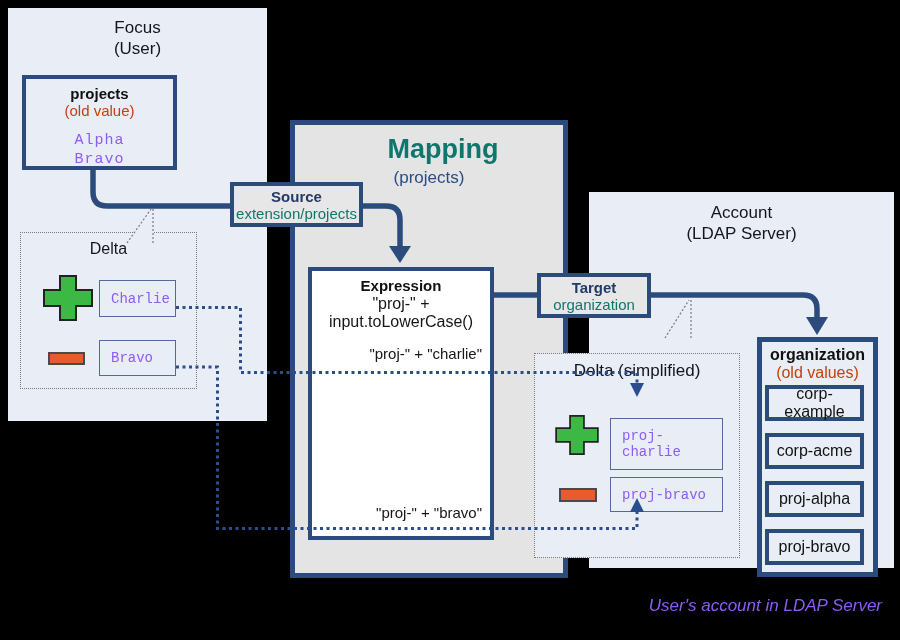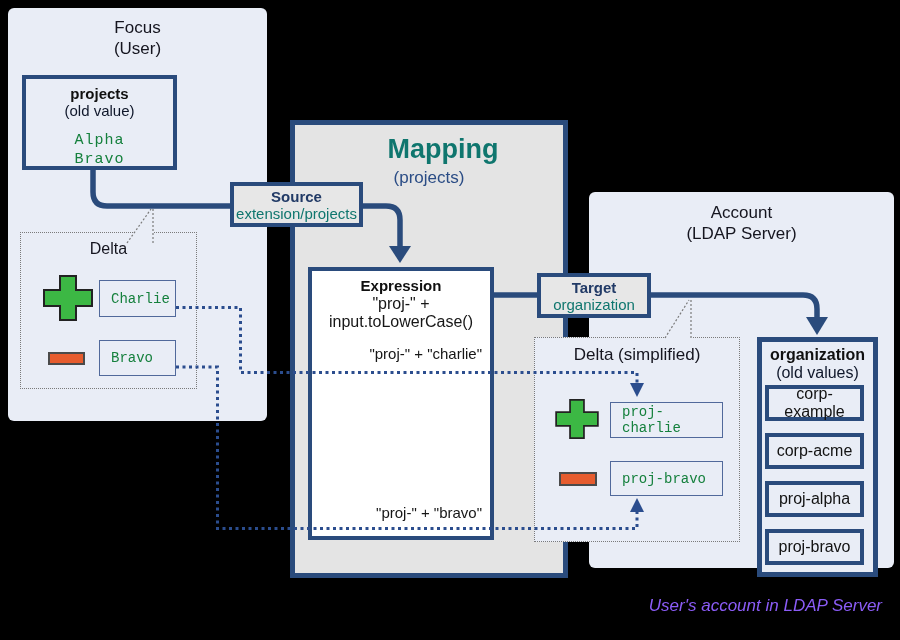--- a/index.html
+++ b/index.html
@@ -1,23 +1,23 @@
 <!DOCTYPE html>
 <html><head>
 <meta charset="utf-8">
 <style>
   html,body{margin:0;padding:0;background:#000;}
   #stage{position:relative;width:900px;height:640px;background:#000;overflow:hidden;
          font-family:"Liberation Sans",sans-serif;color:#111;}
-  .panel{position:absolute;background:#e9edf6;border-radius:6px;}
+  .panel{position:absolute;background:#e9edf6;}
   .panel-title{position:absolute;left:0;right:0;text-align:center;font-size:17px;line-height:21px;color:#15151f;}
   .attr-box{position:absolute;background:#e9edf6;border:4px solid #2a4b7c;text-align:center;}
   .attr-name{font-weight:bold;font-size:15px;color:#101010;margin-top:6px;}
-  .attr-qual{font-size:15px;color:#0f172a;}
-  .mono{font-family:"Liberation Mono","DejaVu Sans Mono",monospace;color:#15803d;}
+  .attr-qual{font-size:15px;color:#c2410c;}
+  .mono{font-family:"Liberation Mono","DejaVu Sans Mono",monospace;color:#8b5cf6;}
   .attr-vals{margin-top:12px;font-size:15px;line-height:19px;letter-spacing:1px;}
   .delta-box{position:absolute;border:1px dotted #7a7a7a;}
   .delta-title{position:absolute;left:0;right:0;top:7px;text-align:center;font-size:16px;color:#15151f;}
   .val-chip{position:absolute;border:1.5px solid #51699b;display:flex;align-items:center;
             padding-left:11px;font-size:14px;box-sizing:border-box;background:transparent;}
   .mapping{position:absolute;left:290px;top:120px;width:278px;height:458px;background:#e4e4e4;
            border:5px solid #2a4b7c;box-sizing:border-box;}
   .mapping-title{margin-top:9px;text-align:center;font-size:27px;font-weight:bold;color:#0f766e;padding-left:28px;}
   .mapping-sub{margin-top:3px;text-align:center;font-size:17px;color:#2a4c85;}
   .labelbox{position:absolute;background:#e7e7e7;border:4px solid #2a4b7c;text-align:center;box-sizing:border-box;}
@@ -96,26 +96,26 @@
     <polygon points="806,317 828,317 817,335" fill="#2a4b7c"></polygon>
   </svg>
 
   <div class="expr-box">
     <div class="expr-label">Expression</div>
     <div class="expr-code">"proj-" + input.toLowerCase()</div>
     <div class="expr-result" style="top:74px;">"proj-" + "charlie"</div>
     <div class="expr-result" style="top:233px;">"proj-" + "bravo"</div>
   </div>
 
-  <div class="delta-box" style="left:534px;top:337px;width:204px;height:203px;background:#e9edf6;">
+  <div class="delta-box" style="left:534px;top:353px;width:204px;height:203px;background:#e9edf6;">
     <div class="delta-title" style="font-size:17px;">Delta (simplified)</div>
     <svg class="overlay" style="left:18px;top:61px;" width="48" height="40" viewBox="0 0 50 46">
       <polygon points="17,1 33,1 33,15 49,15 49,31 33,31 33,45 17,45 17,31 1,31 1,15 17,15" fill="#3cb844" stroke="#222" stroke-width="2"></polygon>
     </svg>
-    <div class="val-chip mono" style="left:75px;top:64px;width:113px;height:36px;">proj-charlie</div>
+    <div class="val-chip mono" style="left:75px;top:64px;width:113px;height:52px;">proj-charlie</div>
     <div class="minus-bar" style="left:24px;top:134px;width:38px;height:14px;"></div>
     <div class="val-chip mono" style="left:75px;top:123px;width:113px;height:35px;">proj-bravo</div>
   </div>
 
   <svg class="overlay" width="900" height="640" viewBox="0 0 900 640">
 
     <polygon points="127,244 152,209 155,244" fill="#e9edf6"></polygon>
     <path d="M127 243 L151 209 M153 209 V243" fill="none" stroke="#7a7a7a" stroke-width="1.2" stroke-dasharray="2 2"></path>
 
     <polygon points="665,339 690,299 693,339" fill="#e9edf6"></polygon>

